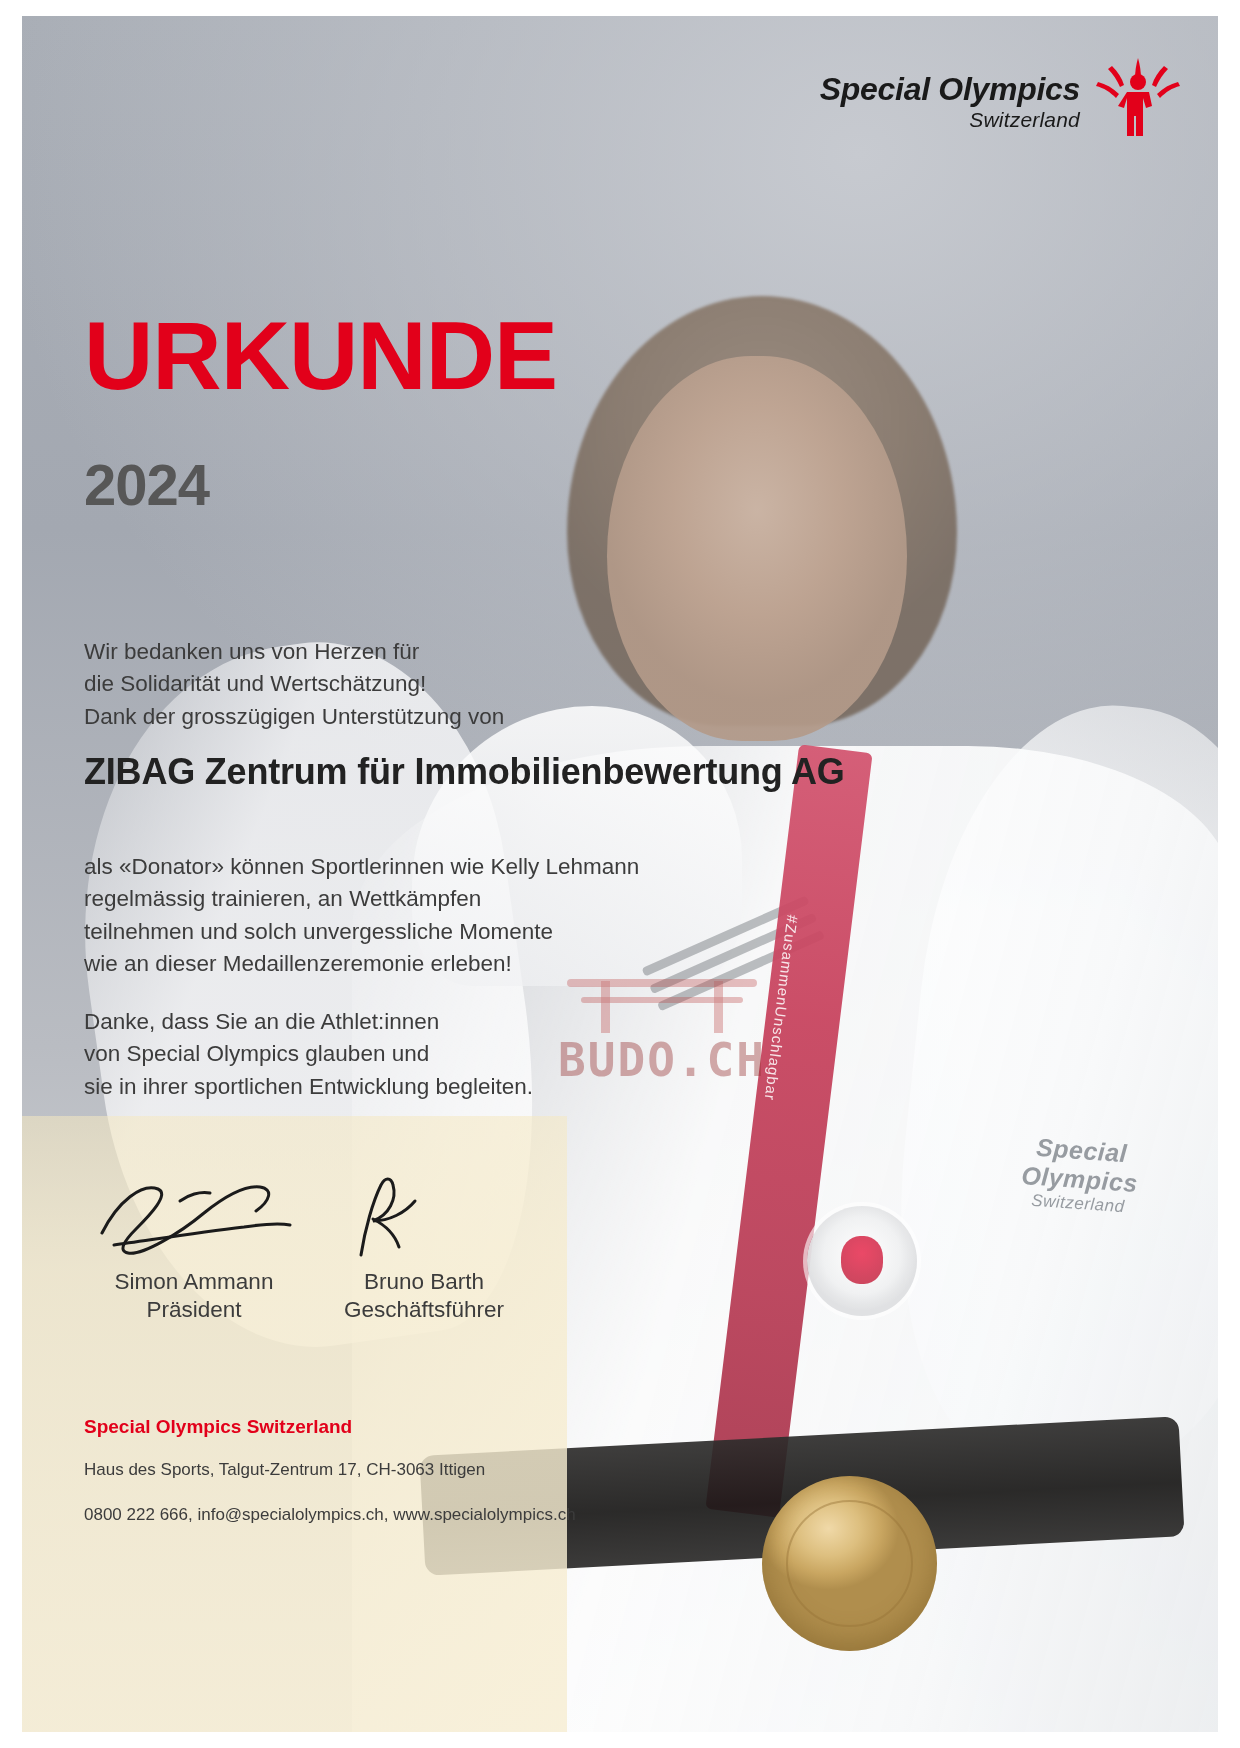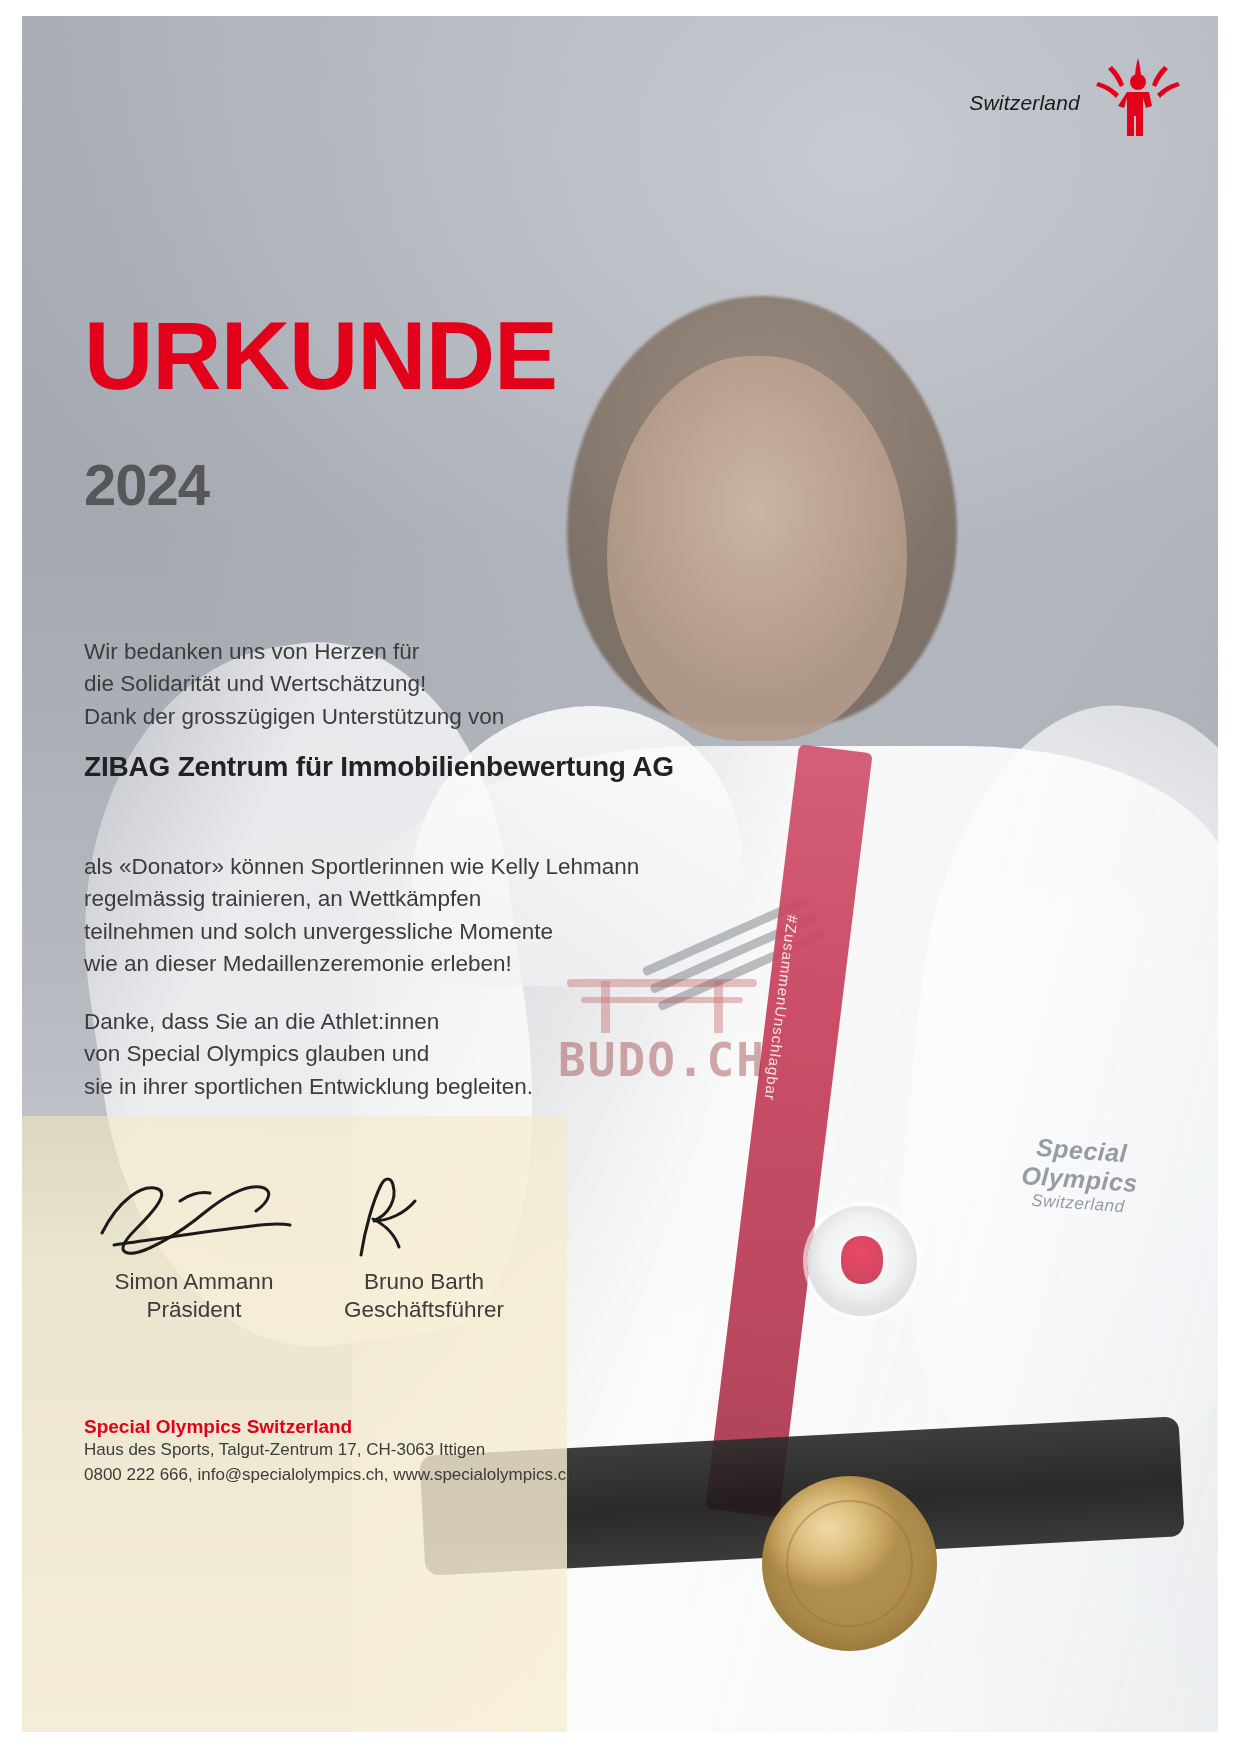--- a/index.html
+++ b/index.html
@@ -337,21 +337,21 @@
     color: #3c3c3c;
     font-size: 22.5px;
     line-height: 1.44;
     white-space: pre-line;
   }
   .para-thanks { top: 620px; width: 560px; }
   .donor {
     position: absolute;
     left: 62px;
     top: 735px;
-    font-size: 28px;
+    font-size: 36px;
     font-weight: 700;
     color: #222222;
     letter-spacing: -0.2px;
   }
   .para-donator { top: 835px; width: 620px; }
   .para-believe { top: 990px; width: 560px; }
 
   
   .signatures {
     position: absolute;
@@ -386,20 +386,21 @@
   }
   .footer-title {
     color: #e2001a;
     font-size: 19px;
     font-weight: 700;
   }
   .footer-line {
     color: #3c3c3c;
     font-size: 17px;
     line-height: 1.45;
+    margin-top: 20px;
   }
 </style>
 </head>
 <body>
 
 <div class="page">
   <div class="cert">
 
     <div class="photo-layer">
       <div class="bg-sky"></div>
@@ -437,20 +438,21 @@
           <div class="pillar-r"></div>
         </div>
         <div class="txt">BUDO.CH</div>
       </div>
 
       <div class="cream-panel"></div>
     </div>
 
     <div class="logo">
       <div class="logo-text">
+        <div class="main">Special Olympics</div>
         <div class="sub">Switzerland</div>
       </div>
       <span class="logo-mark">
         <svg width="88" height="88" viewBox="0 0 88 88" aria-hidden="true">
           <g fill="#e2001a">
             <circle cx="44" cy="24" r="8"></circle>
             <path d="M33 34 L55 34 L58 48 L52 50 L49 40 L49 78 L42 78 L42 58 L40 58 L40 78 L33 78 L33 40 L30 50 L24 48 Z"></path>
             <path d="M18 8 C24 14 28 20 30 27 L26 29 C23 22 19 16 14 11 Z"></path>
             <path d="M70 8 C64 14 60 20 58 27 L62 29 C65 22 69 16 74 11 Z"></path>
             <path d="M4 24 C12 26 19 30 25 36 L22 40 C16 34 10 30 2 28 Z"></path>

